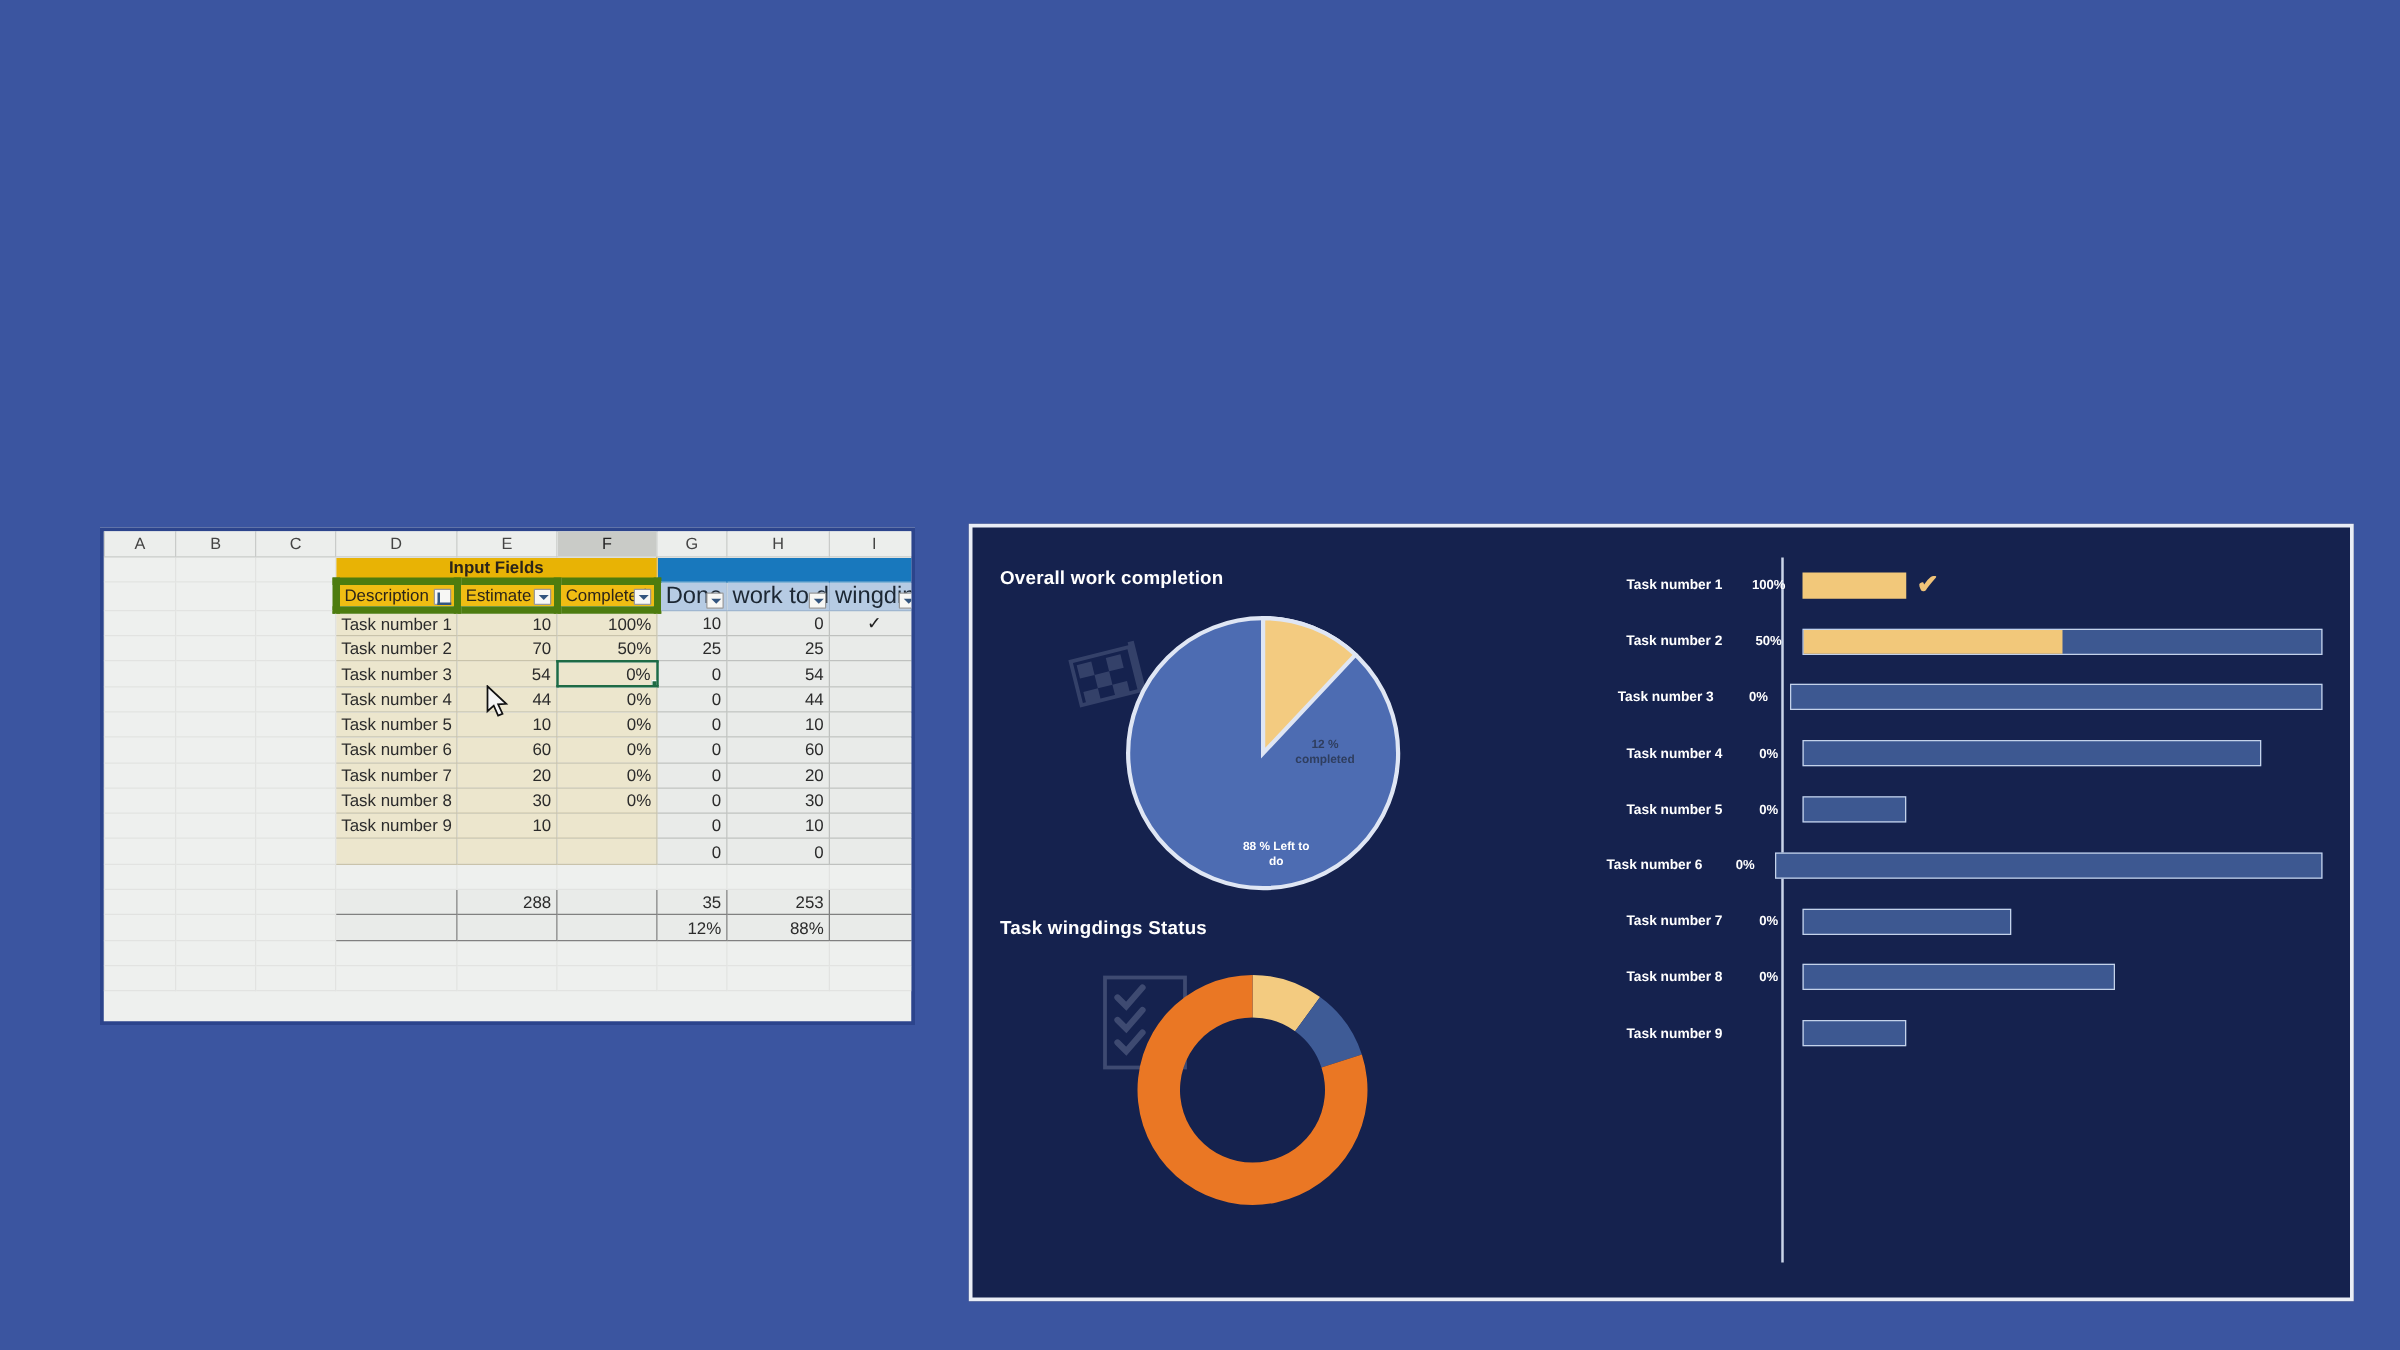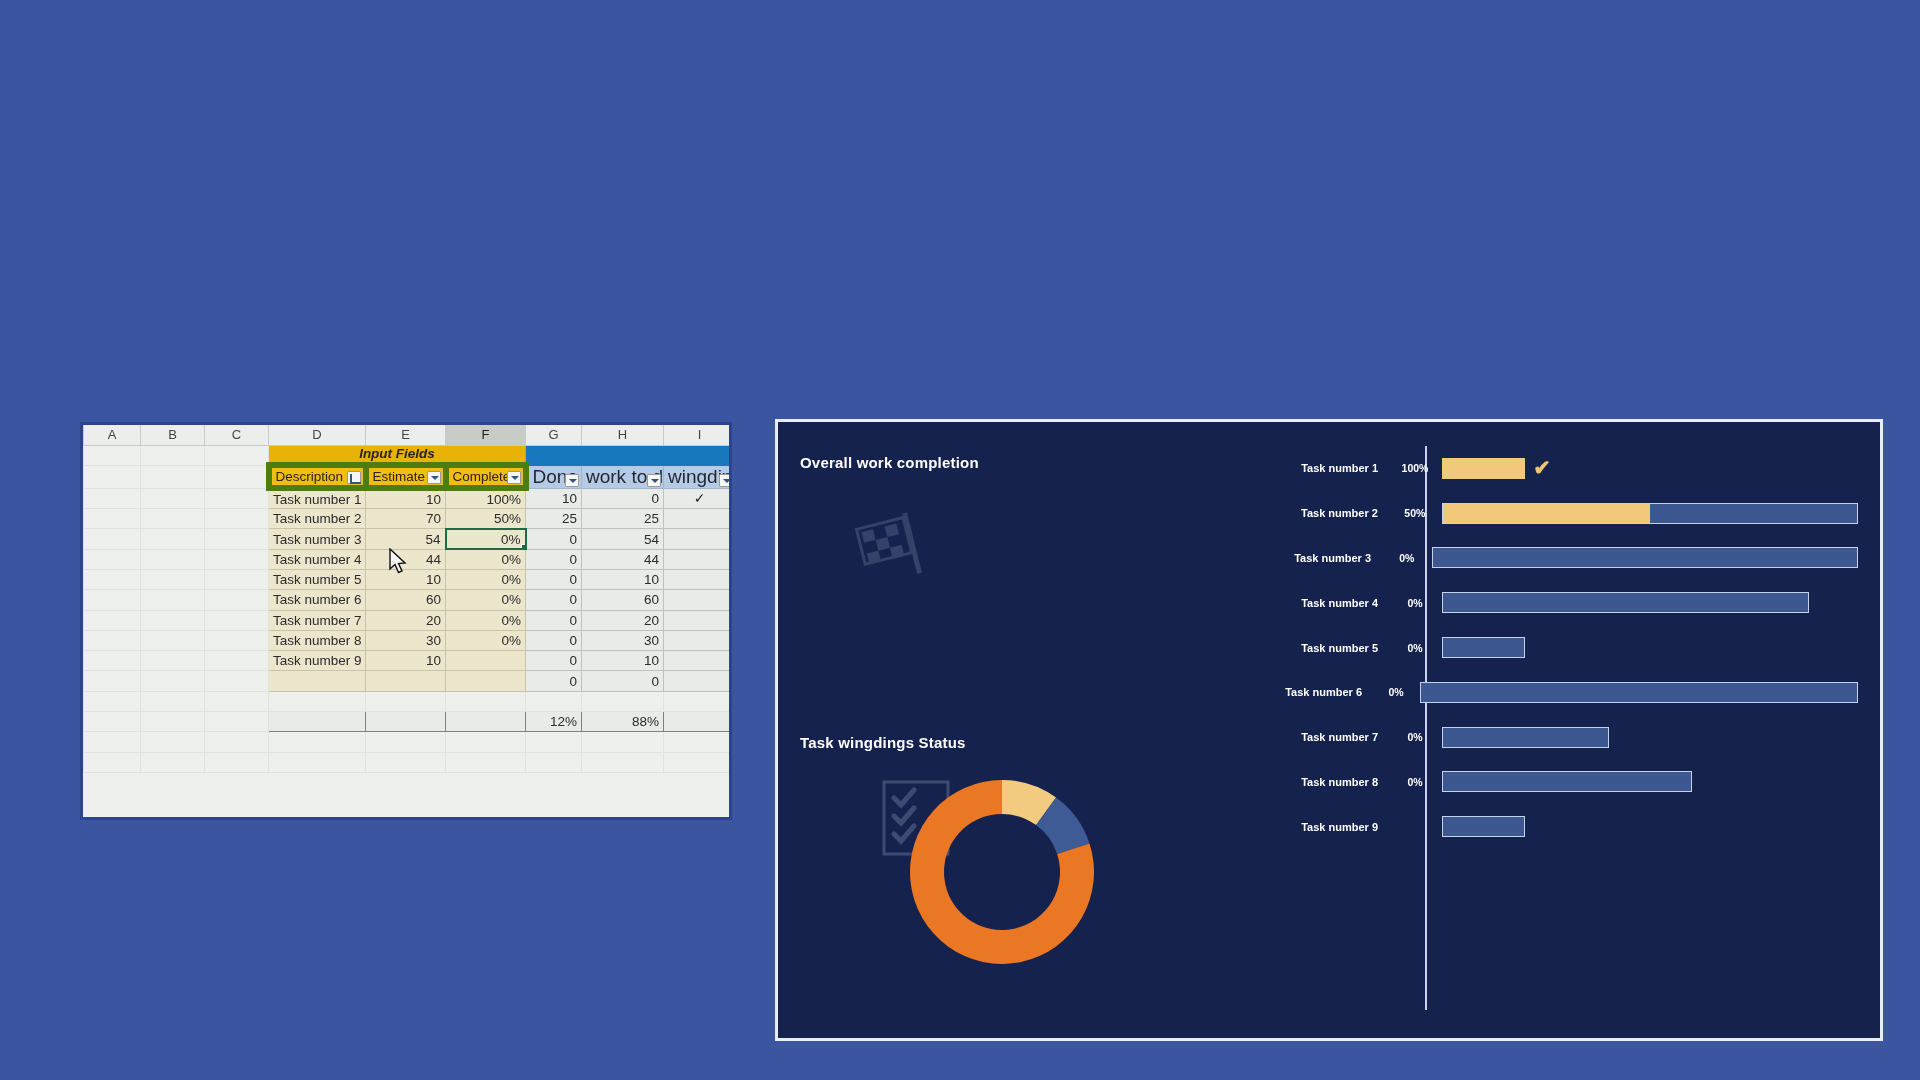--- a/index.html
+++ b/index.html
@@ -44,21 +44,21 @@
   }
   .colhead td.active-col { background: #c9cbc7; color: #222; font-weight: normal; }
 
   .c-a { width: 57px; } .c-b { width: 64px; } .c-c { width: 64px; }
   .c-d { width: 97px; } .c-e { width: 80px; } .c-f { width: 80px; }
   .c-g { width: 56px; } .c-h { width: 82px; } .c-i { width: 72px; }
 
   td.empty { background: #eef0ee; border-color: #e2e3e1; }
   td.title-yellow {
     background: #e8b305; color: #2b2419; text-align: center;
-    font-weight: bold; font-size: 13.5px; border: 1px solid #d6a404; font-style: italic;
+    font-weight: bold; font-size: 13.5px; border: 1px solid #d6a404;
   }
   td.title-blue { background: #1878bd; border: 1px solid #1878bd; }
   td.hdr-yellow {
     background: #f0bd13; color: #2b2419; font-weight: normal;
     font-size: 13.5px; border: 6px solid #4d7c0f; position: relative;
     vertical-align: middle;
   }
   td.hdr-blue {
     background: #b6cbe3; color: #1c2733; font-weight: normal;
     font-size: 19px; border: 1px solid #9fb6d0; position: relative;
@@ -342,20 +342,32 @@
         <td class="empty"></td>
         <td class="empty"></td>
         <td class="empty"></td>
         <td class="empty"></td>
         <td class="empty"></td>
         <td class="empty"></td>
         <td class="empty"></td>
 
       </tr>
 
+      <tr>
+        <td class="empty"></td>
+        <td class="empty"></td>
+        <td class="empty"></td>
+        <td class="total"></td>
+        <td class="total">288</td>
+        <td class="total"></td>
+        <td class="total">35</td>
+        <td class="total">253</td>
+        <td class="total"></td>
+
+      </tr>
 
       <tr>
         <td class="empty"></td>
         <td class="empty"></td>
         <td class="empty"></td>
         <td class="total"></td>
         <td class="total"></td>
         <td class="total"></td>
         <td class="total">12%</td>
         <td class="total">88%</td>
@@ -402,20 +414,28 @@
         <g transform="rotate(-14 45 35)">
           <rect x="58" y="4" width="5" height="62" fill="#cfd9ee"></rect>
           <rect x="10" y="8" width="48" height="36" fill="none" stroke="#cfd9ee" stroke-width="3"></rect>
           <rect x="14" y="12" width="12" height="11" fill="#cfd9ee"></rect>
           <rect x="38" y="12" width="12" height="11" fill="#cfd9ee"></rect>
           <rect x="26" y="23" width="12" height="11" fill="#cfd9ee"></rect>
           <rect x="14" y="34" width="12" height="10" fill="#cfd9ee"></rect>
           <rect x="38" y="34" width="12" height="10" fill="#cfd9ee"></rect>
         </g>
       </svg>
+      <div id="pie-wrap">
+        <svg viewBox="0 0 200 200" width="225" height="225">
+          <circle cx="100" cy="100" r="96" fill="#4d6cb2" stroke="#dfe6f4" stroke-width="3"></circle>
+          <path id="pie-slice" fill="#f3cb80" stroke="#dfe6f4" stroke-width="3" d="M 100 100 L 100 4 A 96 96 0 0 1 165.7165221691541 30.019011767544498 Z"></path>
+        </svg>
+        <div class="pie-lbl" id="pie-lbl-completed">12 %<br>completed</div>
+        <div class="pie-lbl" id="pie-lbl-left">88 % Left to<br>do</div>
+      </div>
 
       <div class="dash-title" id="donut-title">Task wingdings Status</div>
       <svg id="check-icon" viewBox="0 0 72 80">
         <rect x="4" y="4" width="64" height="72" fill="none" stroke="#cfd9ee" stroke-width="3"></rect>
         <path d="M14 20 l7 7 l13 -15" fill="none" stroke="#cfd9ee" stroke-width="5" stroke-linecap="round"></path>
         <path d="M14 38 l7 7 l13 -15" fill="none" stroke="#cfd9ee" stroke-width="5" stroke-linecap="round"></path>
         <path d="M14 56 l7 7 l13 -15" fill="none" stroke="#cfd9ee" stroke-width="5" stroke-linecap="round"></path>
       </svg>
       <div id="donut-wrap">
         <svg viewBox="0 0 200 200" width="200" height="200">

